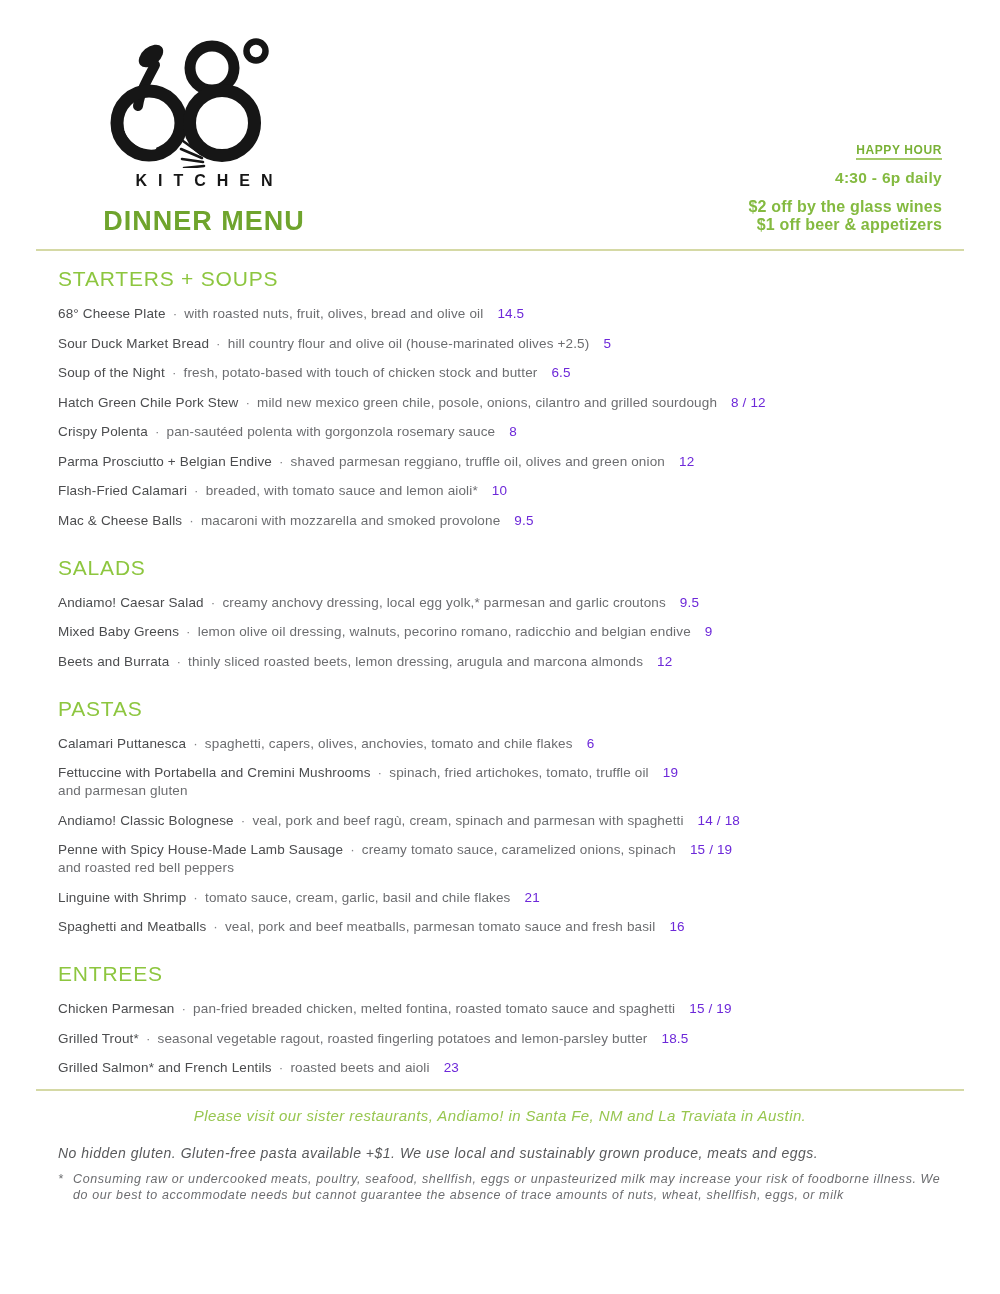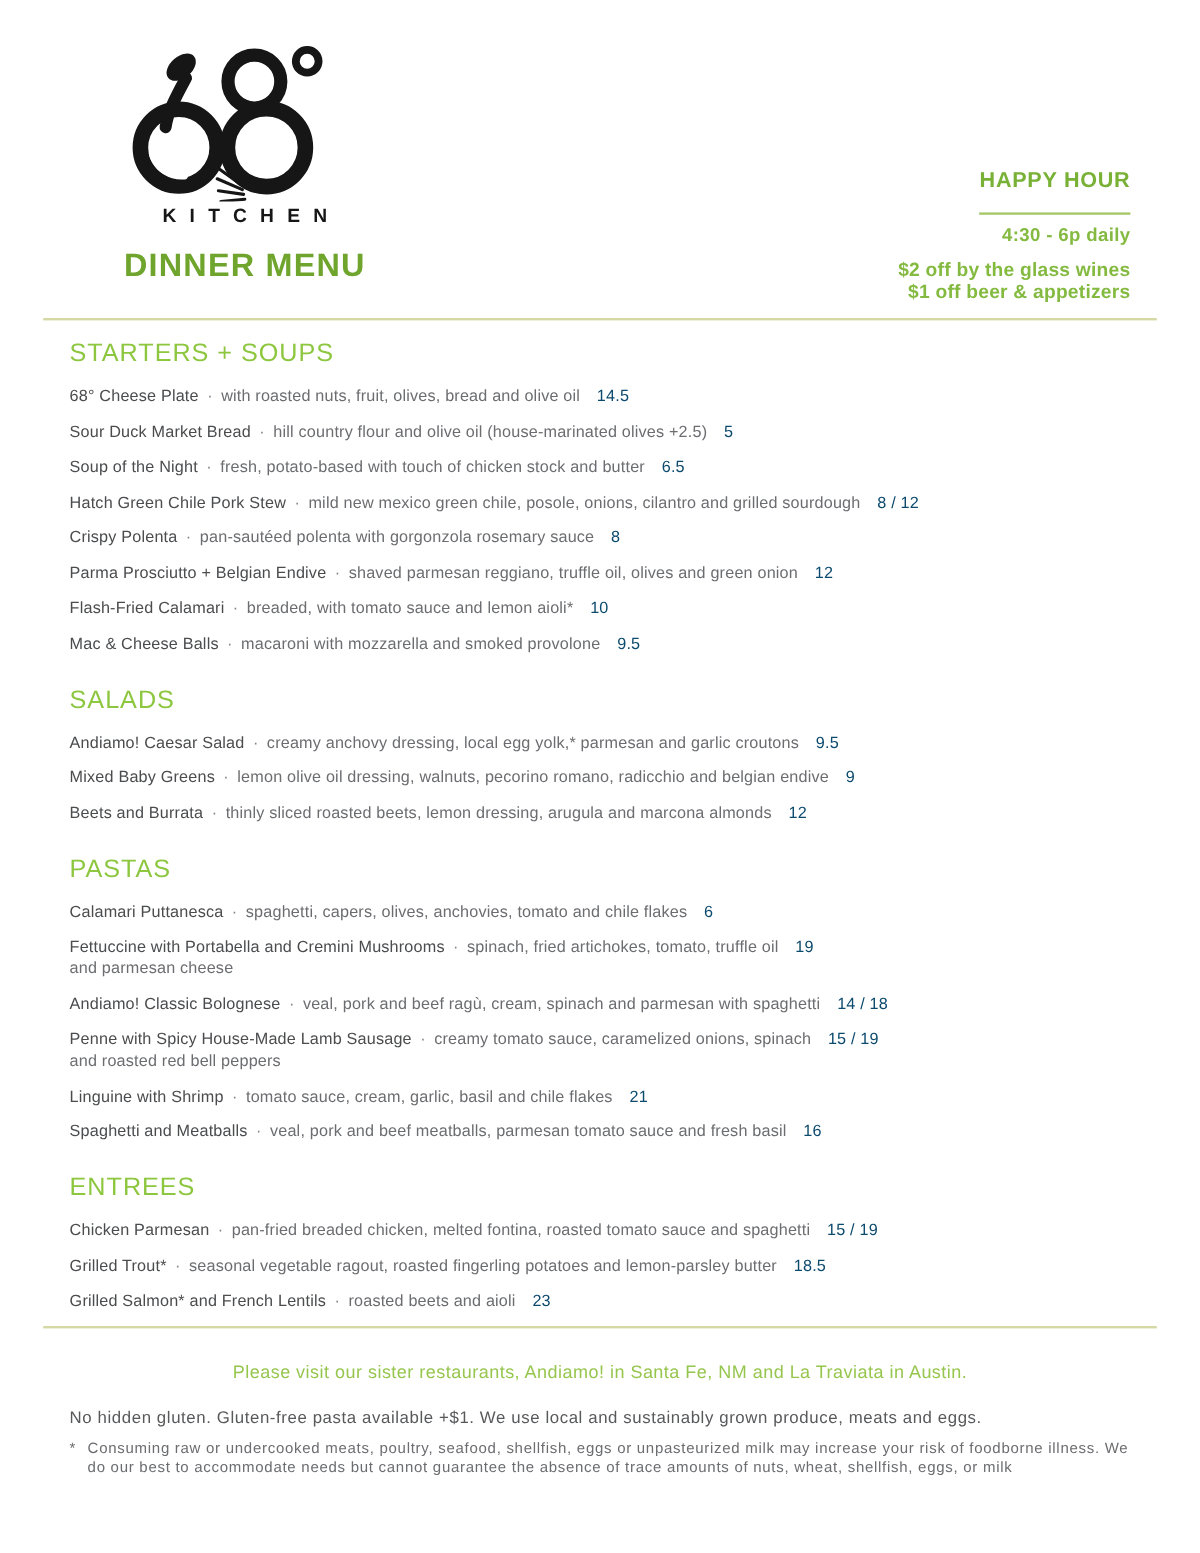--- a/index.html
+++ b/index.html
@@ -24,46 +24,46 @@
     margin-top: 16px; font-size: 27px; font-weight: 700;
     color: #6fa42d; letter-spacing: 1px;
   }
   .sr-only {
     position: absolute; width: 1px; height: 1px; overflow: hidden;
     clip: rect(0 0 0 0); white-space: nowrap;
   }
 
   .happy-hour { margin-top: 102px; text-align: right; }
   .hh-heading {
-    display: inline-block; font-size: 18px; font-weight: 700; color: #79b136;
-    letter-spacing: 0.6px; border-bottom: 2.5px solid #a5c96a; padding-bottom: 16px;
+    display: inline-block; font-size: 12px; font-weight: 700; color: #79b136;
+    letter-spacing: 0.6px; border-bottom: 2.5px solid #a5c96a; padding-bottom: 1px;
   }
   .hh-time { margin-top: 9px; font-size: 15.5px; font-weight: 700; color: #84ba40; letter-spacing: 0.3px; }
   .hh-offers { margin-top: 11px; }
   .hh-offer { font-size: 16px; font-weight: 700; color: #84ba40; line-height: 18px; letter-spacing: 0.2px; }
 
   
   .divider { border: none; border-top: 2px solid #d5d9a5; margin: 12px -22px 0 -22px; }
   .divider-bottom { margin-top: 2px; }
 
   
   .menu-section:first-child .section-heading { margin-top: 16px; }
   .section-heading {
     margin-top: 26px; margin-bottom: 14px;
     font-size: 21px; font-weight: 400; color: #8dc63f; letter-spacing: 0.8px;
   }
   .menu-item { font-size: 13.5px; line-height: 18px; margin-bottom: 11.5px; letter-spacing: 0.15px; }
   .item-name { font-weight: 400; color: #4b4c4e; }
   .item-sep { color: #808184; margin: 0 7px; }
   .item-desc { color: #6c6d70; }
-  .item-price { color: #0c4a6e; margin-left: 14px; white-space: nowrap; margin-top: 25px; }
+  .item-price { color: #6d28d9; margin-left: 14px; white-space: nowrap; margin-top: 25px; }
   .item-cont { color: #6c6d70; }
 
   
-  .footer { padding-top: 28px; }
+  .footer { padding-top: 16px; font-style: italic; }
   .sister-note {
     text-align: center; font-size: 15px; color: #97c64f; letter-spacing: 0.4px;
   }
   .gluten-note {
     margin-top: 21px; font-size: 14px; color: #58595b; letter-spacing: 0.5px;
   }
   .disclaimer {
     margin-top: 10px; display: flex; font-size: 12.5px; color: #6c6d70;
     line-height: 16px; letter-spacing: 0.6px; max-width: 905px;
   }
@@ -130,21 +130,21 @@
       </section>
       <section class="menu-section">
         <h2 class="section-heading">SALADS</h2>
         <div class="menu-item"><span class="item-name">Andiamo! Caesar Salad</span><span class="item-sep">·</span><span class="item-desc">creamy anchovy dressing, local egg yolk,* parmesan and garlic croutons</span><span class="item-price">9.5</span></div>
         <div class="menu-item"><span class="item-name">Mixed Baby Greens</span><span class="item-sep">·</span><span class="item-desc">lemon olive oil dressing, walnuts, pecorino romano, radicchio and belgian endive</span><span class="item-price">9</span></div>
         <div class="menu-item"><span class="item-name">Beets and Burrata</span><span class="item-sep">·</span><span class="item-desc">thinly sliced roasted beets, lemon dressing, arugula and marcona almonds</span><span class="item-price">12</span></div>
       </section>
       <section class="menu-section">
         <h2 class="section-heading">PASTAS</h2>
         <div class="menu-item"><span class="item-name">Calamari Puttanesca</span><span class="item-sep">·</span><span class="item-desc">spaghetti, capers, olives, anchovies, tomato and chile flakes</span><span class="item-price">6</span></div>
-        <div class="menu-item"><span class="item-name">Fettuccine with Portabella and Cremini Mushrooms</span><span class="item-sep">·</span><span class="item-desc">spinach, fried artichokes, tomato, truffle oil</span><span class="item-price">19</span><div class="item-cont">and parmesan cheese</div></div>
+        <div class="menu-item"><span class="item-name">Fettuccine with Portabella and Cremini Mushrooms</span><span class="item-sep">·</span><span class="item-desc">spinach, fried artichokes, tomato, truffle oil</span><span class="item-price">19</span><div class="item-cont">and parmesan gluten</div></div>
         <div class="menu-item"><span class="item-name">Andiamo! Classic Bolognese</span><span class="item-sep">·</span><span class="item-desc">veal, pork and beef ragù, cream, spinach and parmesan with spaghetti</span><span class="item-price">14 / 18</span></div>
         <div class="menu-item"><span class="item-name">Penne with Spicy House-Made Lamb Sausage</span><span class="item-sep">·</span><span class="item-desc">creamy tomato sauce, caramelized onions, spinach</span><span class="item-price">15 / 19</span><div class="item-cont">and roasted red bell peppers</div></div>
         <div class="menu-item"><span class="item-name">Linguine with Shrimp</span><span class="item-sep">·</span><span class="item-desc">tomato sauce, cream, garlic, basil and chile flakes</span><span class="item-price">21</span></div>
         <div class="menu-item"><span class="item-name">Spaghetti and Meatballs</span><span class="item-sep">·</span><span class="item-desc">veal, pork and beef meatballs, parmesan tomato sauce and fresh basil</span><span class="item-price">16</span></div>
       </section>
       <section class="menu-section">
         <h2 class="section-heading">ENTREES</h2>
         <div class="menu-item"><span class="item-name">Chicken Parmesan</span><span class="item-sep">·</span><span class="item-desc">pan-fried breaded chicken, melted fontina, roasted tomato sauce and spaghetti</span><span class="item-price">15 / 19</span></div>
         <div class="menu-item"><span class="item-name">Grilled Trout*</span><span class="item-sep">·</span><span class="item-desc">seasonal vegetable ragout, roasted fingerling potatoes and lemon-parsley butter</span><span class="item-price">18.5</span></div>
         <div class="menu-item"><span class="item-name">Grilled Salmon* and French Lentils</span><span class="item-sep">·</span><span class="item-desc">roasted beets and aioli</span><span class="item-price">23</span></div>

